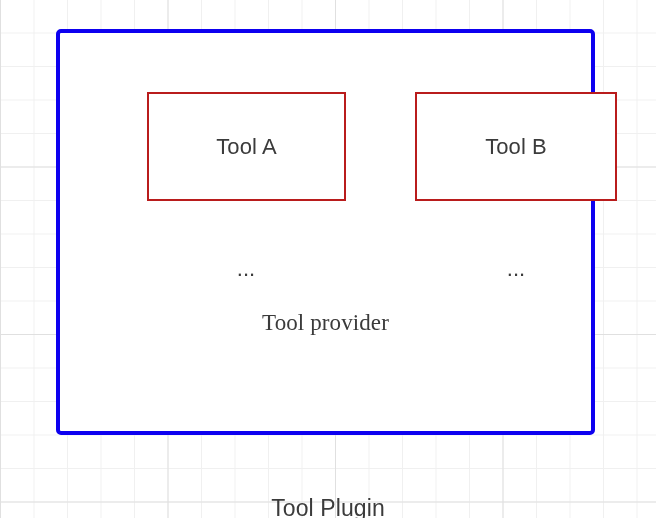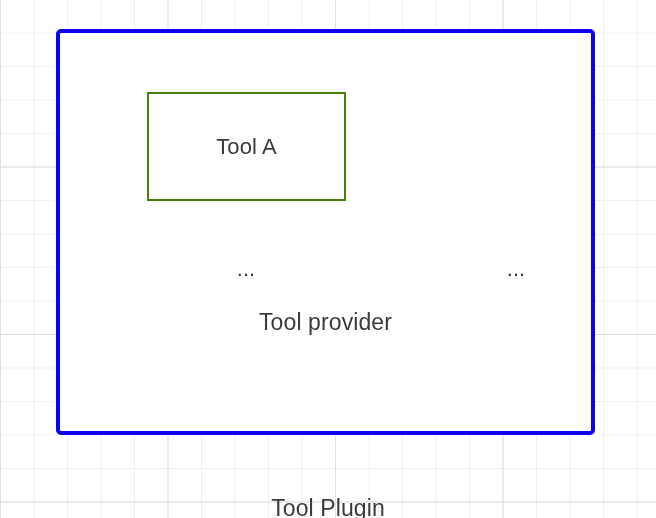--- a/index.html
+++ b/index.html
@@ -44,21 +44,21 @@
     box-sizing: border-box;
     border: 4px solid #0d00f0;
     border-radius: 5px;
     background: #ffffff;
   }
 
   
   .tool-box {
     position: absolute;
     box-sizing: border-box;
-    border: 2px solid #4d7c0f;
+    border: 2px solid #b91c1c;
     background: #ffffff;
     display: flex;
     align-items: center;
     justify-content: center;
   }
   .tool-box .tool-label {
     font-size: 22px;
     color: #3b3b3b;
     letter-spacing: 0.1px;
     line-height: 1;
@@ -83,20 +83,21 @@
   #provider-caption {
     position: absolute;
     left: 0;
     right: 0;
     top: 278px;
     text-align: center;
     font-size: 23px;
     color: #3b3b3b;
     line-height: 1;
     letter-spacing: 0.1px;
+    font-family: Liberation Serif, serif;
   }
 
   
   #plugin-caption {
     position: absolute;
     left: 0;
     right: 0;
     top: 497px;
     text-align: center;
     font-size: 23px;
@@ -109,20 +110,23 @@
 <body>
 
 <div id="canvas">
 
   <div class="plugin-box">
 
     <div class="tool-box" id="tool-a-box">
       <span class="tool-label">Tool A</span>
     </div>
 
+    <div class="tool-box" id="tool-b-box">
+      <span class="tool-label">Tool B</span>
+    </div>
 
     <div class="ellipsis" id="ellipsis-a">...</div>
 
     <div class="ellipsis" id="ellipsis-b">...</div>
 
     <div id="provider-caption">Tool provider</div>
   </div>
 
   <div id="plugin-caption">Tool Plugin</div>
 

